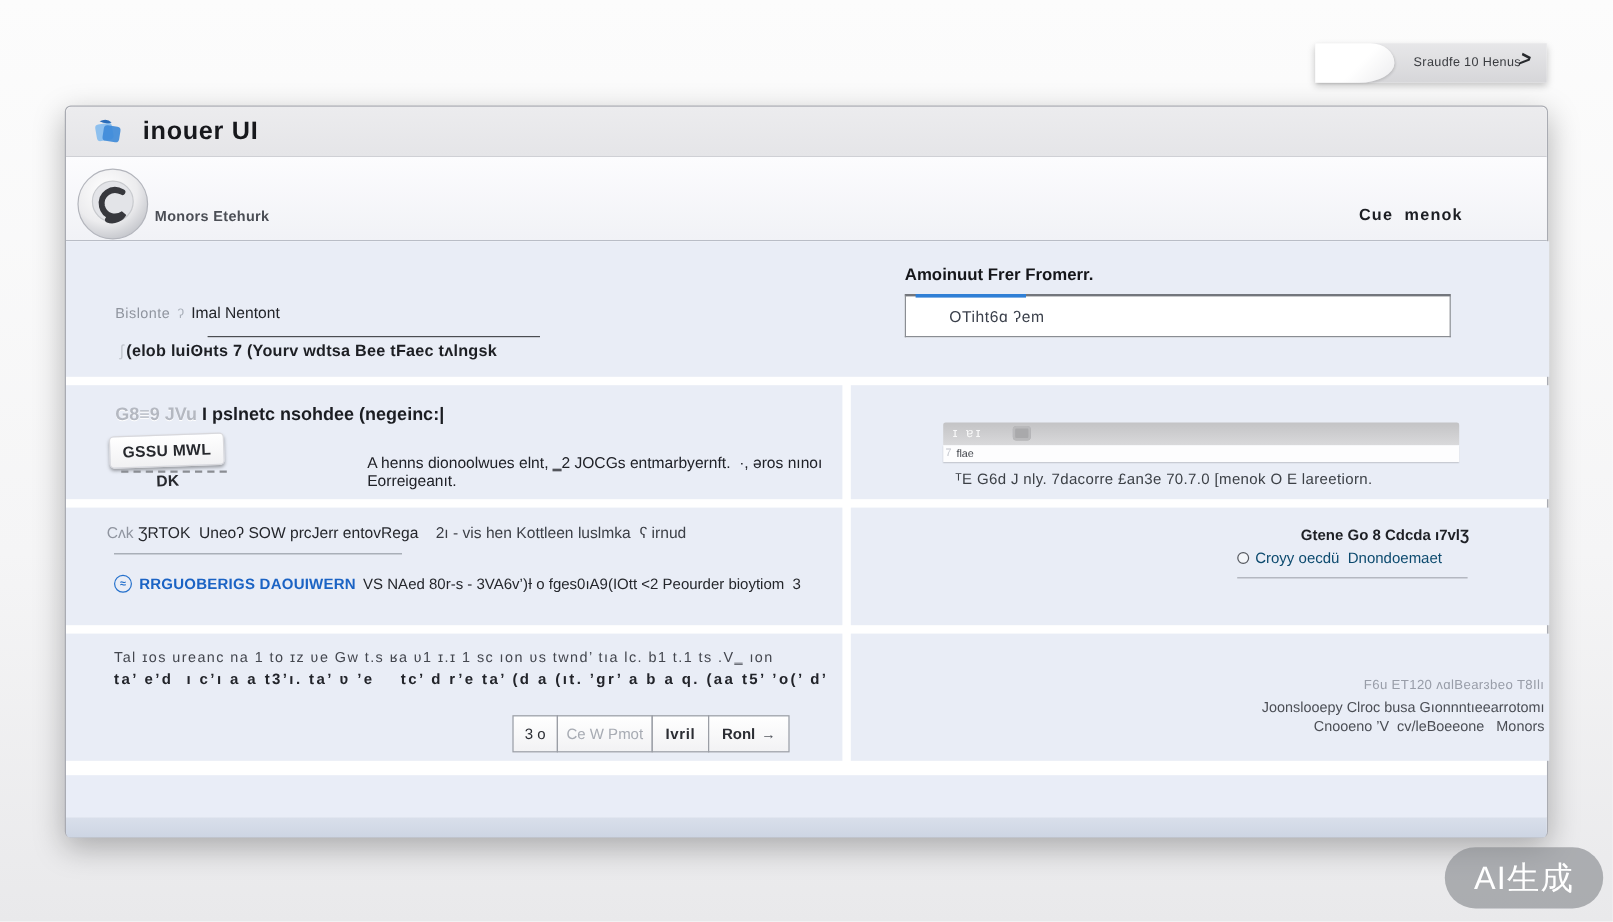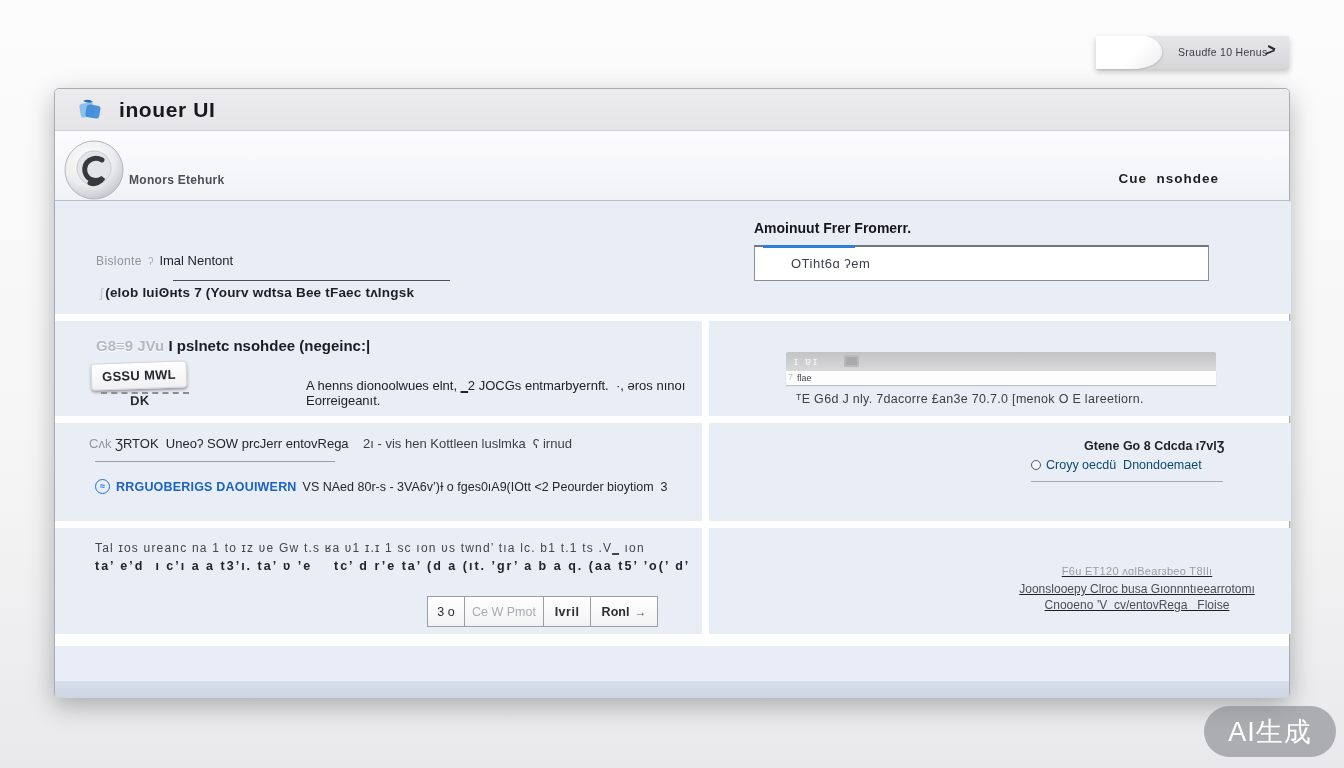--- a/index.html
+++ b/index.html
@@ -128,21 +128,21 @@
   .seg-btn{ height:31px; background:linear-gradient(180deg,#ffffff,#f2f2f4);
     border:1px solid #9b9ea5; margin-left:-1px; font-size:12.5px; color:#2b2d33;
     display:flex; align-items:center; justify-content:center; cursor:pointer; padding:0 6px; }
   .seg-btn.first{ min-width:38px; }
   .seg-btn.disabled{ min-width:80px; color:#a7abb3; }
   .seg-btn.emph{ min-width:48px; font-weight:bold; letter-spacing:.5px; }
   .seg-btn.last{ min-width:68px; font-weight:600; gap:5px; }
   .arrow-ic{ color:#55585f; font-size:12px; }
 
   
-  .about{ position:absolute; left:278px; top:37px; width:300px; text-align:center;text-decoration:underline; }
+  .about{ position:absolute; left:278px; top:37px; width:300px; text-align:right; }
   .about .a1{ font-size:11px; color:#989da8; letter-spacing:.3px; }
   .about .a2{ font-size:12px; color:#4b4e55; margin-top:5px; }
   .about .a3{ font-size:12px; color:#4b4e55; margin-top:2px; }
 
   
   .watermark{ position:absolute; left:1204px; top:706px; width:132px; height:51px;
     background:rgba(128,131,137,.6); border-radius:26px; color:#fff; font-size:27px;
     display:flex; align-items:center; justify-content:center; letter-spacing:1px; z-index:40; }
 </style>
 </head>
@@ -178,21 +178,21 @@
               <stop offset="60%" stop-color="#ececee"></stop>
               <stop offset="100%" stop-color="#bfc1c7"></stop>
             </radialGradient>
           </defs>
           <circle cx="31" cy="31" r="29" fill="url(#orbg)" stroke="#b3b5bc" stroke-width="1"></circle>
           <circle cx="31" cy="29" r="17" fill="#e3e4e8" stroke="#c8cace" stroke-width="1"></circle>
           <path d="M39 21 c-9 -5 -19 2 -17 12 c2 8 11 11 18 6 c-2 4 -8 7 -13 5" fill="none" stroke="#37383d" stroke-width="5" stroke-linecap="round"></path>
         </svg>
       </div>
       <span class="subtitle" data-bind="window.header.app_name">Monors Etehurk</span>
-      <span class="header-action" data-bind="window.header.right_action">Cue  nsohdee</span>
+      <span class="header-action" data-bind="window.header.right_action">Cue  menok</span>
     </div>
 
     <div class="content"></div>
 
     <div class="card r1">
       <div class="labelrow">
         <span class="lbl-muted" data-bind="section_profile.label_muted">Bislonte</span><span class="lbl-sep" data-bind="section_profile.label_sep">ʔ</span><span class="lbl-main" data-bind="section_profile.label_main">Imal Nentont</span>
       </div>
       <div class="field-underline"></div>
       <div class="caption1"><span class="caret-mark" data-bind="section_profile.caret">ʃ</span><span data-bind="section_profile.caption">(elob luiʘʜts 7 (Yourv wdtsa Bee tFaec tʌlngsk</span></div>
@@ -256,21 +256,21 @@
           <span data-bind="footer_buttons.b4">Ronl</span>
           <span class="arrow-ic" data-bind="footer_buttons.b4_arrow">→</span>
         </div>
       </div>
     </div>
 
     <div class="card r4r">
       <div class="about">
         <div class="a1" data-bind="section_about.line1">F6u ET120 ʌɑlBearɜbeo T8Ilı</div>
         <div class="a2" data-bind="section_about.line2">Joonslooepy Clroc busa Gıonnntıeearrotomı</div>
-        <div class="a3" data-bind="section_about.line3">Cnooeno ’V  cv/entovRega   Floise</div>
+        <div class="a3" data-bind="section_about.line3">Cnooeno ’V  cv/leBoeeone   Monors</div>
       </div>
     </div>
 
     <div class="footer1"></div>
     <div class="footer2"></div>
   </div>
 
   <div class="watermark" data-bind="page.watermark">AI生成</div>
 </div>
 

